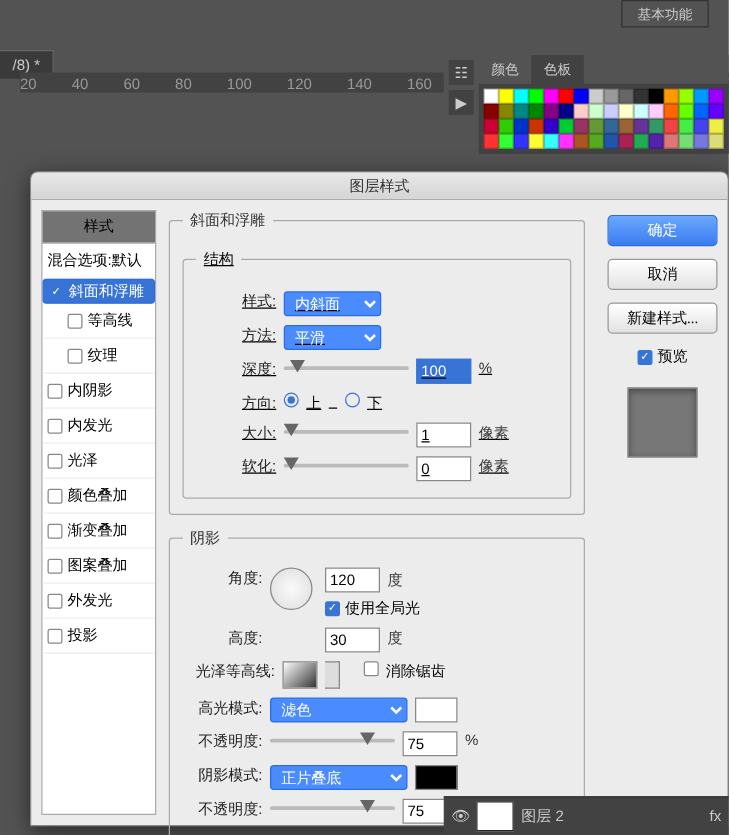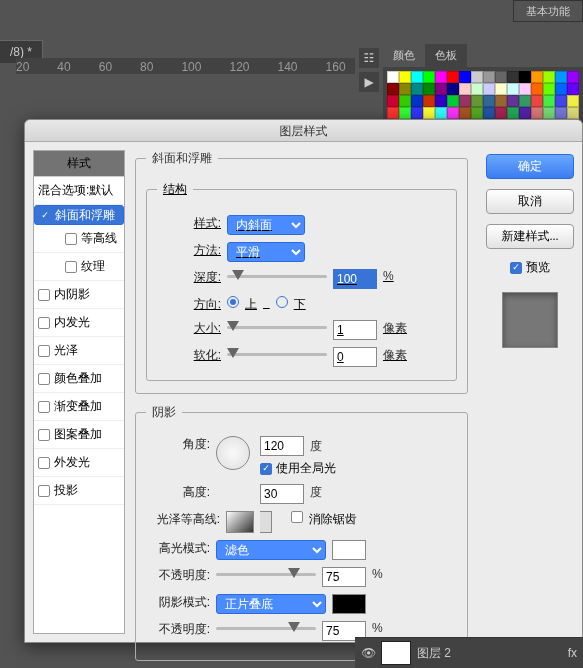--- a/index.html
+++ b/index.html
@@ -1,47 +1,47 @@
 <!DOCTYPE html>
 <html><head>
 <meta charset="utf-8">
 <style>
 * { box-sizing: border-box; margin: 0; padding: 0; font-family: "PingFang SC", "Microsoft YaHei", sans-serif; font-size: 12px; }
 body { background: #535353; width: 583px; height: 668px; overflow: hidden; position: relative; }
 
 
-.topbar { position: absolute; top: 0; right: 0; height: 22px; display: flex; }
+.topbar { position: absolute; top: 0; right: 16px; height: 22px; display: flex; }
 .topbar-btn { background: #535353; color: #ccc; padding: 3px 12px; border: 1px solid #333; font-size: 11px; }
 
 
 .doc-tab { position: absolute; top: 40px; left: 0; background: #3a3a3a; color: #ccc; padding: 4px 10px; border-top: 1px solid #666; border-right: 1px solid #666; }
 
 
 .ruler { position: absolute; top: 58px; left: 16px; height: 16px; background: #424242; color: #999; font-size: 9px; padding-top: 2px; display: flex; gap: 28px; }
 
 
 .panel { position: absolute; top: 44px; right: 0; width: 228px; background: #535353; }
 .panel-tabs { display: flex; }
 .panel-tab { padding: 4px 10px; color: #ccc; background: #424242; font-size: 11px; }
 .panel-tab.active { background: #535353; }
 .swatches { display: grid; grid-template-columns: repeat(16, 12px); grid-auto-rows: 12px; gap: 0; padding: 4px; background: #424242; }
 .swatch { width: 12px; height: 12px; border: 1px solid rgba(0,0,0,.2); }
 .tool-btn { width: 20px; height: 20px; background: #424242; color: #ccc; display: flex; align-items: center; justify-content: center; }
 
 
-.dialog { position: absolute; top: 119px; left: 24px; width: 559px; height: 524px; background: #ececec; border: 1px solid #888; border-radius: 6px 6px 0 0; box-shadow: 0 4px 18px rgba(0,0,0,.5); }
+.dialog { position: absolute; top: 137px; left: 24px; width: 559px; height: 524px; background: #ececec; border: 1px solid #888; border-radius: 6px 6px 0 0; box-shadow: 0 4px 18px rgba(0,0,0,.5); }
 .titlebar { height: 22px; background: linear-gradient(#e8e8e8,#d5d5d5); border-radius: 6px 6px 0 0; border-bottom: 1px solid #aaa; text-align: center; padding-top: 3px; color: #333; }
 .dialog-body { display: flex; height: calc(100% - 22px); }
 
 
 .stylelist { width: 92px; border: 1px solid #aaa; margin: 8px 0 8px 8px; background: #fff; }
 .stylelist-hdr { text-align: center; padding: 4px 0; border-bottom: 1px solid #ccc; background: #737373; }
 .stylelist-item { padding: 5px 4px; border-bottom: 1px solid #eee; display: flex; align-items: center; gap: 4px; }
 .stylelist-item.sel { background: #3874d6; color: #fff; }
-.stylelist-item.sub { padding-left: 31px; }
+.stylelist-item.sub { padding-left: 20px; }
 .cbx { width: 12px; height: 12px; border: 1px solid #888; background: #fff; border-radius: 2px; flex-shrink: 0; display: inline-flex; align-items: center; justify-content: center; }
 .cbx.checked { background: #3874d6; border-color: #3874d6; color: #fff; font-size: 9px; line-height: 1; }
 .cbx.checked::after { content: "✓"; }
 
 
 .center { flex: 1; padding: 8px 10px; }
 .fset { border: 1px solid #aaa; border-radius: 3px; padding: 8px 10px 12px; margin-bottom: 10px; }
 .fset > legend { padding: 0 6px; color: #333; }
 .subgroup { border: 1px solid #aaa; border-radius: 3px; margin-top: 6px; padding: 10px 10px 6px; text-decoration: underline; }
 .subgroup > legend { padding: 0 6px; }

